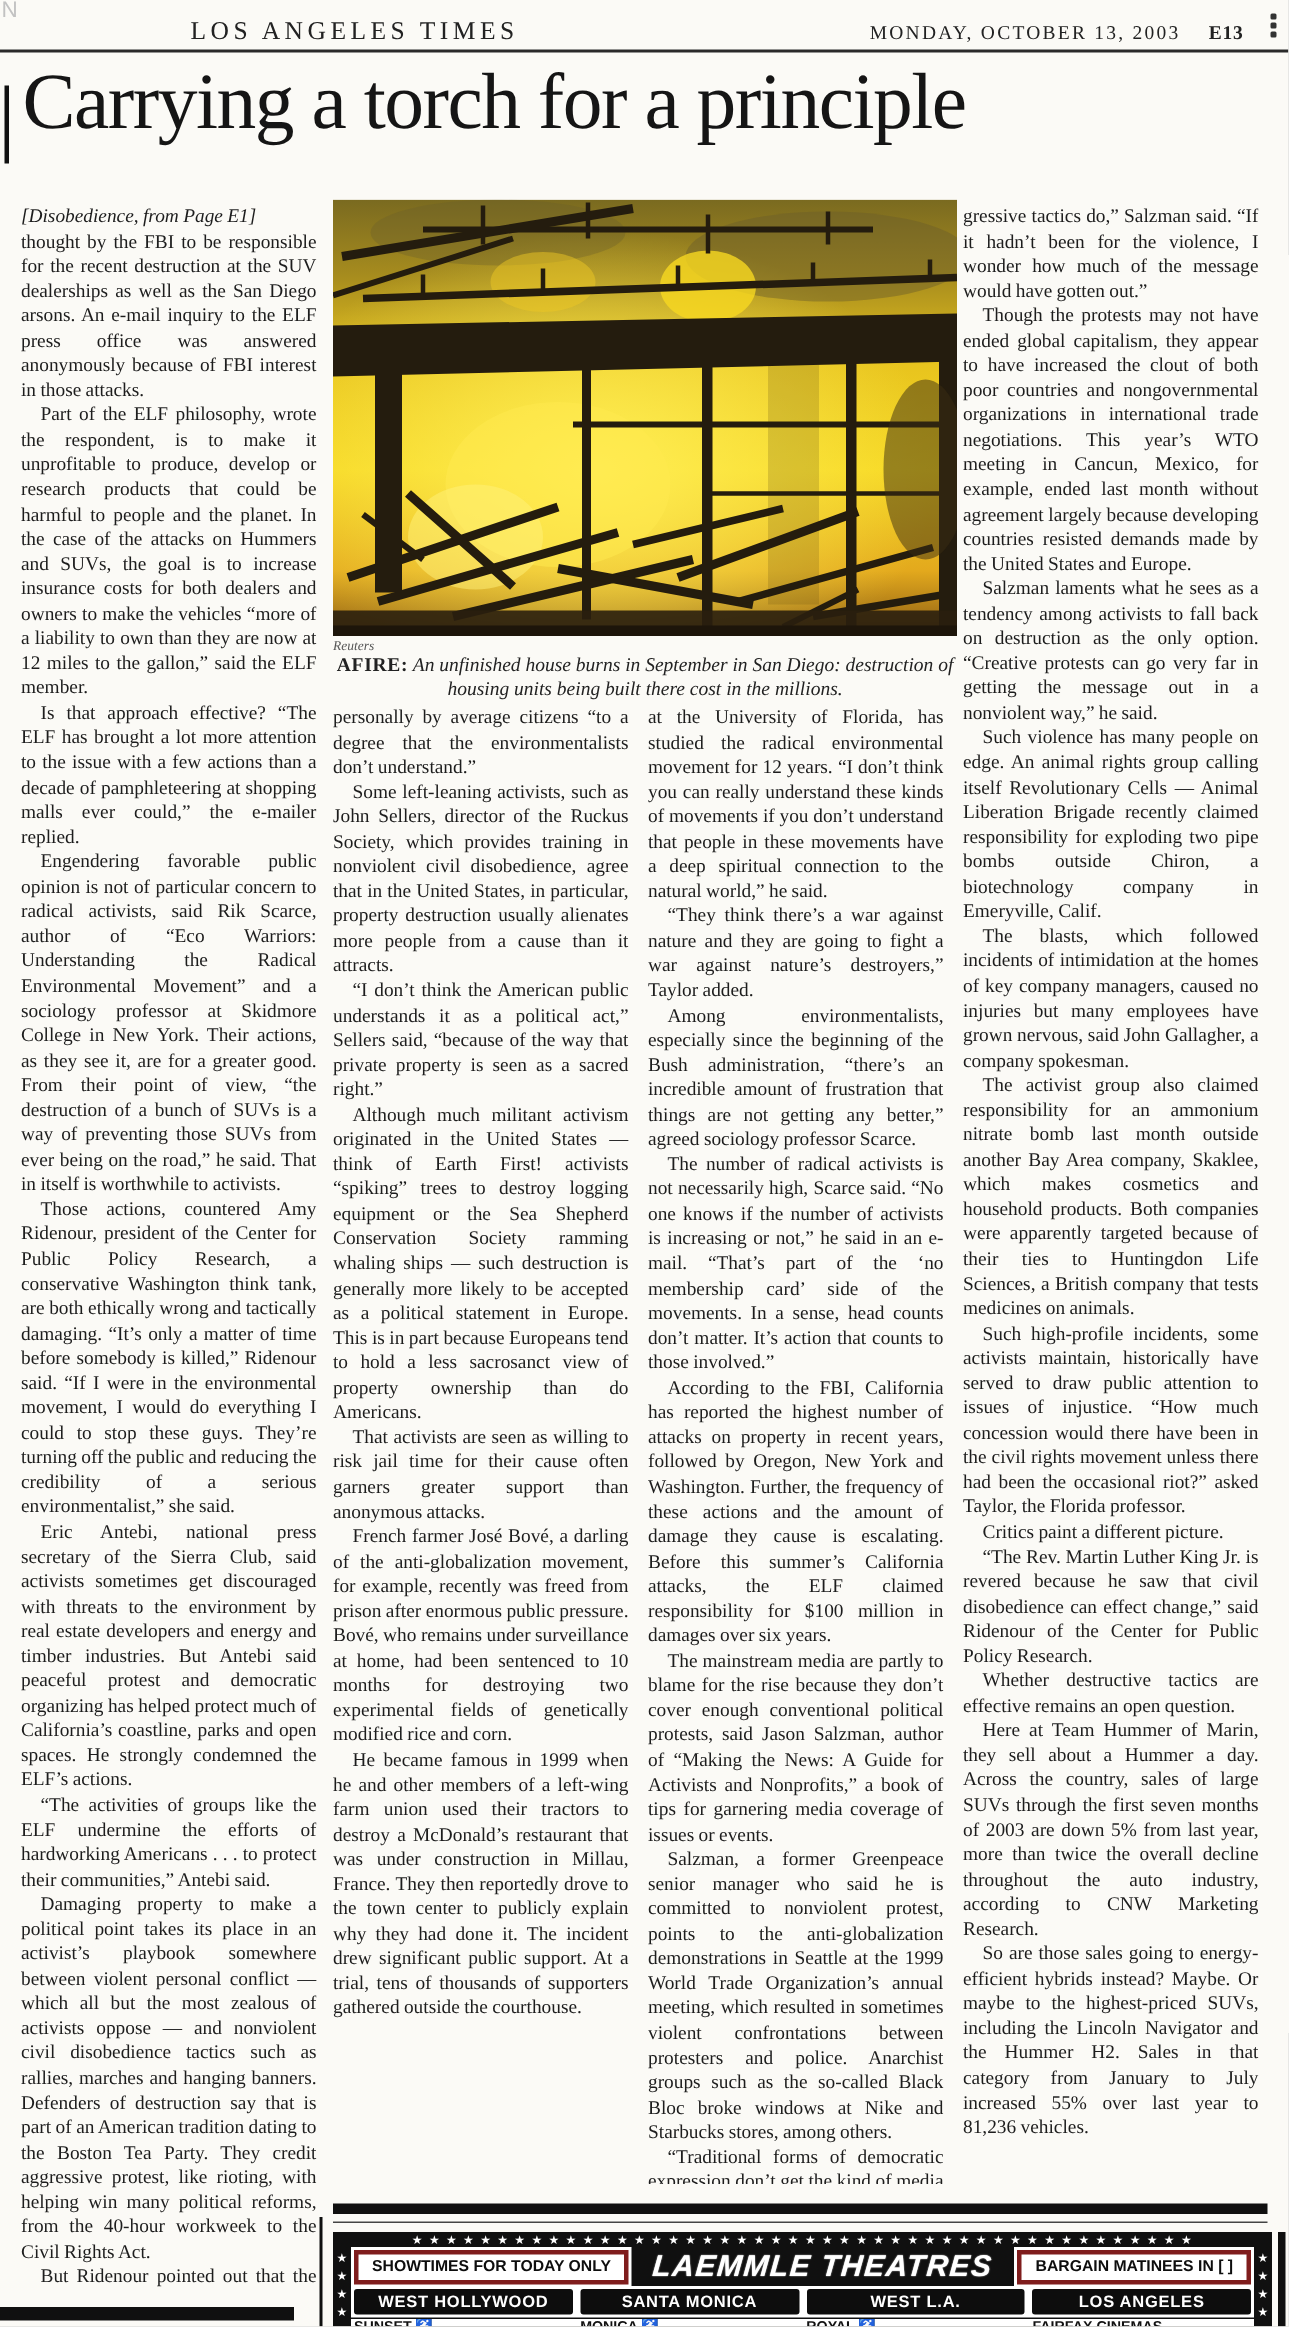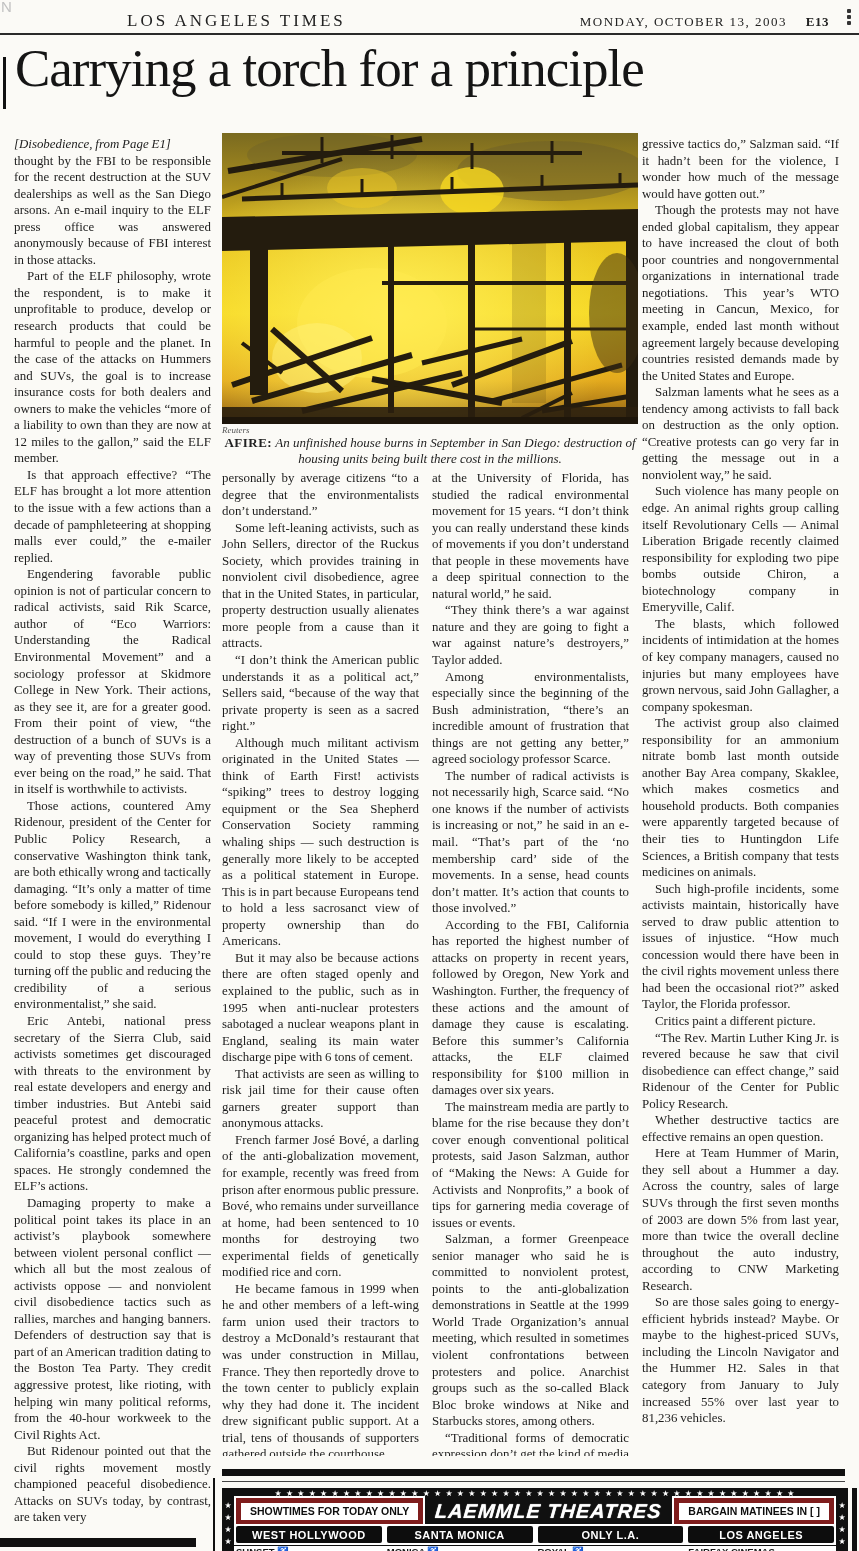--- a/index.html
+++ b/index.html
@@ -45,21 +45,21 @@
   .ad{position:absolute;left:222px;top:1488px;width:626px;height:63px;background:#101010;color:#fff;
       font-family:"Liberation Sans",sans-serif;overflow:hidden;}
   .ad-stars-top{position:absolute;left:2px;right:2px;top:0px;height:11px;font-size:8px;line-height:11px;
       letter-spacing:1px;text-align:center;white-space:nowrap;overflow:hidden;color:#fff;}
   .ad-stars-left,.ad-stars-right{position:absolute;top:12px;width:12px;font-size:8px;line-height:12px;
       text-align:center;white-space:pre-line;color:#fff;}
   .ad-stars-left{left:0;} .ad-stars-right{right:0;}
   .ad-main{position:absolute;left:14px;right:14px;top:13px;height:21px;display:flex;
       align-items:center;justify-content:space-between;}
   .ad-box-white{background:#fff;color:#0d0d0d;font-weight:bold;font-size:10.5px;line-height:15px;
-      padding:1px 9px;border:5px solid #7f1d1d;box-shadow:0 0 0 2px #fff;white-space:nowrap;}
+      padding:1px 9px;border:3px solid #7f1d1d;box-shadow:0 0 0 2px #fff;white-space:nowrap;}
   .ad-brand{font-size:20px;font-weight:bold;font-style:italic;letter-spacing:1px;color:#fff;
       transform:skewX(-5deg);white-space:nowrap;text-shadow:0 0 1px #fff;}
   .venue-row{position:absolute;left:12px;right:12px;top:36px;height:21px;background:#fff;
       display:flex;gap:5px;padding:2px;box-sizing:border-box;}
   .venue-box{flex:1;background:#0d0d0d;color:#fff;font-weight:bold;font-size:11px;letter-spacing:.5px;
       display:flex;align-items:center;justify-content:center;border-radius:2px;white-space:nowrap;}
   .theater-row{position:absolute;left:12px;right:12px;top:58px;height:5px;background:#fff;color:#111;
       display:flex;gap:5px;padding:1px 2px 0 2px;box-sizing:border-box;overflow:hidden;}
   .theater-cell{flex:1;font-size:9.5px;font-weight:bold;line-height:10px;white-space:nowrap;}
 </style>
@@ -141,39 +141,39 @@
 
   <div class="col col1">
     <p class="kicker">[Disobedience, from Page E1]</p>
     <div class="paras">
         <p>thought by the FBI to be responsible for the recent destruction at the SUV dealerships as well as the San Diego arsons. An e-mail inquiry to the ELF press office was answered anonymously because of FBI interest in those attacks.</p>
         <p>Part of the ELF philosophy, wrote the respondent, is to make it unprofitable to produce, develop or research products that could be harmful to people and the planet. In the case of the attacks on Hummers and SUVs, the goal is to increase insurance costs for both dealers and owners to make the vehicles “more of a liability to own than they are now at 12 miles to the gallon,” said the ELF member.</p>
         <p>Is that approach effective? “The ELF has brought a lot more attention to the issue with a few actions than a decade of pamphleteering at shopping malls ever could,” the e-mailer replied.</p>
         <p>Engendering favorable public opinion is not of particular concern to radical activists, said Rik Scarce, author of “Eco Warriors: Understanding the Radical Environmental Movement” and a sociology professor at Skidmore College in New York. Their actions, as they see it, are for a greater good. From their point of view, “the destruction of a bunch of SUVs is a way of preventing those SUVs from ever being on the road,” he said. That in itself is worthwhile to activists.</p>
         <p>Those actions, countered Amy Ridenour, president of the Center for Public Policy Research, a conservative Washington think tank, are both ethically wrong and tactically damaging. “It’s only a matter of time before somebody is killed,” Ridenour said. “If I were in the environmental movement, I would do everything I could to stop these guys. They’re turning off the public and reducing the credibility of a serious environmentalist,” she said.</p>
         <p>Eric Antebi, national press secretary of the Sierra Club, said activists sometimes get discouraged with threats to the environment by real estate developers and energy and timber industries. But Antebi said peaceful protest and democratic organizing has helped protect much of California’s coastline, parks and open spaces. He strongly condemned the ELF’s actions.</p>
+        <p>“The activities of groups like the ELF undermine the efforts of hardworking Americans . . . to protect their communities,” Antebi said.</p>
         <p>Damaging property to make a political point takes its place in an activist’s playbook somewhere between violent personal conflict — which all but the most zealous of activists oppose — and nonviolent civil disobedience tactics such as rallies, marches and hanging banners. Defenders of destruction say that is part of an American tradition dating to the Boston Tea Party. They credit aggressive protest, like rioting, with helping win many political reforms, from the 40-hour workweek to the Civil Rights Act.</p>
         <p>But Ridenour pointed out that the civil rights movement mostly championed peaceful disobedience. Attacks on SUVs today, by contrast, are taken very</p>
       </div>
   </div>
   <div class="col col2">
     <div class="paras">
         <p>personally by average citizens “to a degree that the environmentalists don’t understand.”</p>
         <p>Some left-leaning activists, such as John Sellers, director of the Ruckus Society, which provides training in nonviolent civil disobedience, agree that in the United States, in particular, property destruction usually alienates more people from a cause than it attracts.</p>
         <p>“I don’t think the American public understands it as a political act,” Sellers said, “because of the way that private property is seen as a sacred right.”</p>
         <p>Although much militant activism originated in the United States — think of Earth First! activists “spiking” trees to destroy logging equipment or the Sea Shepherd Conservation Society ramming whaling ships — such destruction is generally more likely to be accepted as a political statement in Europe. This is in part because Europeans tend to hold a less sacrosanct view of property ownership than do Americans.</p>
-        <p>But it may also be because actions there are often staged openly and explained to the public, such as in 1995 when anti-nuclear protesters sabotaged a nuclear weapons plant in England, sealing its main water discharge pipe with 6 tons of cement.</p>
         <p>That activists are seen as willing to risk jail time for their cause often garners greater support than anonymous attacks.</p>
         <p>French farmer José Bové, a darling of the anti-globalization movement, for example, recently was freed from prison after enormous public pressure. Bové, who remains under surveillance at home, had been sentenced to 10 months for destroying two experimental fields of genetically modified rice and corn.</p>
         <p>He became famous in 1999 when he and other members of a left-wing farm union used their tractors to destroy a McDonald’s restaurant that was under construction in Millau, France. They then reportedly drove to the town center to publicly explain why they had done it. The incident drew significant public support. At a trial, tens of thousands of supporters gathered outside the courthouse.</p>
       </div>
   </div>
   <div class="col col3">
     <div class="paras">
-        <p>at the University of Florida, has studied the radical environmental movement for 15 years. “I don’t think you can really understand these kinds of movements if you don’t understand that people in these movements have a deep spiritual connection to the natural world,” he said.</p>
+        <p>at the University of Florida, has studied the radical environmental movement for 12 years. “I don’t think you can really understand these kinds of movements if you don’t understand that people in these movements have a deep spiritual connection to the natural world,” he said.</p>
         <p>“They think there’s a war against nature and they are going to fight a war against nature’s destroyers,” Taylor added.</p>
         <p>Among environmentalists, especially since the beginning of the Bush administration, “there’s an incredible amount of frustration that things are not getting any better,” agreed sociology professor Scarce.</p>
         <p>The number of radical activists is not necessarily high, Scarce said. “No one knows if the number of activists is increasing or not,” he said in an e-mail. “That’s part of the ‘no membership card’ side of the movements. In a sense, head counts don’t matter. It’s action that counts to those involved.”</p>
         <p>According to the FBI, California has reported the highest number of attacks on property in recent years, followed by Oregon, New York and Washington. Further, the frequency of these actions and the amount of damage they cause is escalating. Before this summer’s California attacks, the ELF claimed responsibility for $100 million in damages over six years.</p>
         <p>The mainstream media are partly to blame for the rise because they don’t cover enough conventional political protests, said Jason Salzman, author of “Making the News: A Guide for Activists and Nonprofits,” a book of tips for garnering media coverage of issues or events.</p>
         <p>Salzman, a former Greenpeace senior manager who said he is committed to nonviolent protest, points to the anti-globalization demonstrations in Seattle at the 1999 World Trade Organization’s annual meeting, which resulted in sometimes violent confrontations between protesters and police. Anarchist groups such as the so-called Black Bloc broke windows at Nike and Starbucks stores, among others.</p>
         <p>“Traditional forms of democratic expression don’t get the kind of media coverage that ag-</p>
       </div>
   </div>
   <div class="col col4">
@@ -210,21 +210,21 @@
 ★
 ★</div>
     <div class="ad-main">
       <div class="ad-box-white">SHOWTIMES FOR TODAY ONLY</div>
       <div class="ad-brand">LAEMMLE THEATRES</div>
       <div class="ad-box-white">BARGAIN MATINEES IN [ ]</div>
     </div>
     <div class="venue-row">
         <div class="venue-box">WEST HOLLYWOOD</div>
         <div class="venue-box">SANTA MONICA</div>
-        <div class="venue-box">ONLY L.A.</div>
+        <div class="venue-box">WEST L.A.</div>
         <div class="venue-box">LOS ANGELES</div>
       </div>
     <div class="theater-row">
         <div class="theater-cell">SUNSET ♿</div>
         <div class="theater-cell">MONICA ♿</div>
         <div class="theater-cell">ROYAL ♿</div>
         <div class="theater-cell">FAIRFAX CINEMAS</div>
       </div>
   </div>
 

